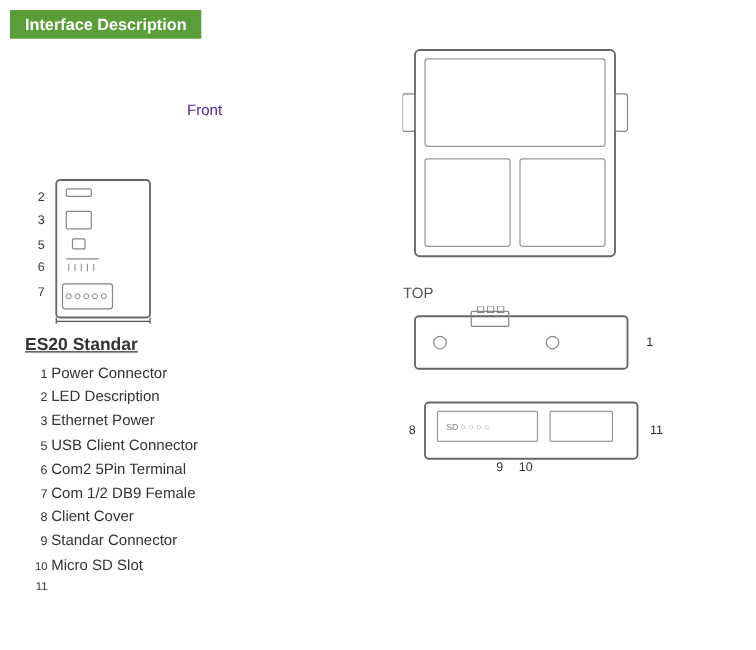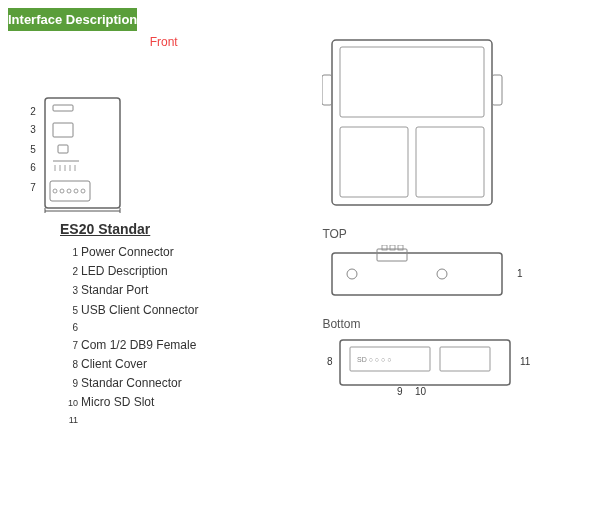--- a/index.html
+++ b/index.html
@@ -31,29 +31,29 @@
     }
 
     
     .diagram-section {
       text-align: center;
       margin-bottom: 8px;
     }
 
     .diagram-label {
       font-size: 12px;
-      color: #ef4444;
+      color: #4c1d95;
       margin-bottom: 4px;
+      margin-top: 46px;
     }
 
     
     .es20-section {
       margin-top: 8px;
       padding-left: 5px;
-      margin-left: 40px;
     }
 
     .es20-title {
       font-weight: bold;
       font-size: 14px;
       text-decoration: underline;
       margin-bottom: 6px;
     }
 
     .item-list {
@@ -89,21 +89,21 @@
     svg {
       display: block;
     }
   </style>
 </head>
 <body>
 
 
 
 
-<div style="background:#5a9e3a; color:#fff; font-weight:bold; font-size:13px; padding:4px 0; display:inline-block; margin:8px 0 0 8px;">
+<div style="background:#5a9e3a; color:#fff; font-weight:bold; font-size:13px; padding:4px 12px; display:inline-block; margin:8px 0 0 8px;">
   <span>Interface Description</span>
 </div>
 
 <div class="main-content">
 
   <div class="left-col">
 
     <div class="diagram-section">
       <div class="diagram-label">Front</div>
 
@@ -150,28 +150,29 @@
         <li>
             <span class="item-num">1</span>
             <span>Power Connector</span>
           </li>
         <li>
             <span class="item-num">2</span>
             <span>LED Description</span>
           </li>
         <li>
             <span class="item-num">3</span>
-            <span>Standar Port</span>
+            <span>Ethernet Power</span>
           </li>
         <li>
             <span class="item-num">5</span>
             <span>USB Client Connector</span>
           </li>
         <li>
             <span class="item-num">6</span>
+            <span>Com2 5Pin Terminal</span>
           </li>
         <li>
             <span class="item-num">7</span>
             <span>Com 1/2 DB9 Female</span>
           </li>
         <li>
             <span class="item-num">8</span>
             <span>Client Cover</span>
           </li>
         <li>
@@ -220,21 +221,20 @@
         <rect x="76" y="0" width="5" height="5" fill="none" stroke="#888" stroke-width="0.8"></rect>
 
         <circle cx="30" cy="29" r="5" fill="none" stroke="#888" stroke-width="1"></circle>
         <circle cx="120" cy="29" r="5" fill="none" stroke="#888" stroke-width="1"></circle>
 
         <text x="195" y="32" font-size="10" fill="#333">1</text>
       </svg>
     </div>
 
     <div class="right-diagram">
-      <div class="right-diagram-label">Bottom</div>
       <svg width="220" height="70">
 
         <rect x="18" y="5" width="170" height="45" rx="3" fill="none" stroke="#666" stroke-width="1.5"></rect>
 
         <text x="5" y="30" font-size="10" fill="#333">8</text>
 
         <rect x="28" y="12" width="80" height="24" rx="1" fill="none" stroke="#999" stroke-width="1"></rect>
 
         <text x="35" y="27" font-size="7" fill="#888">SD  ○  ○  ○  ○</text>
 

